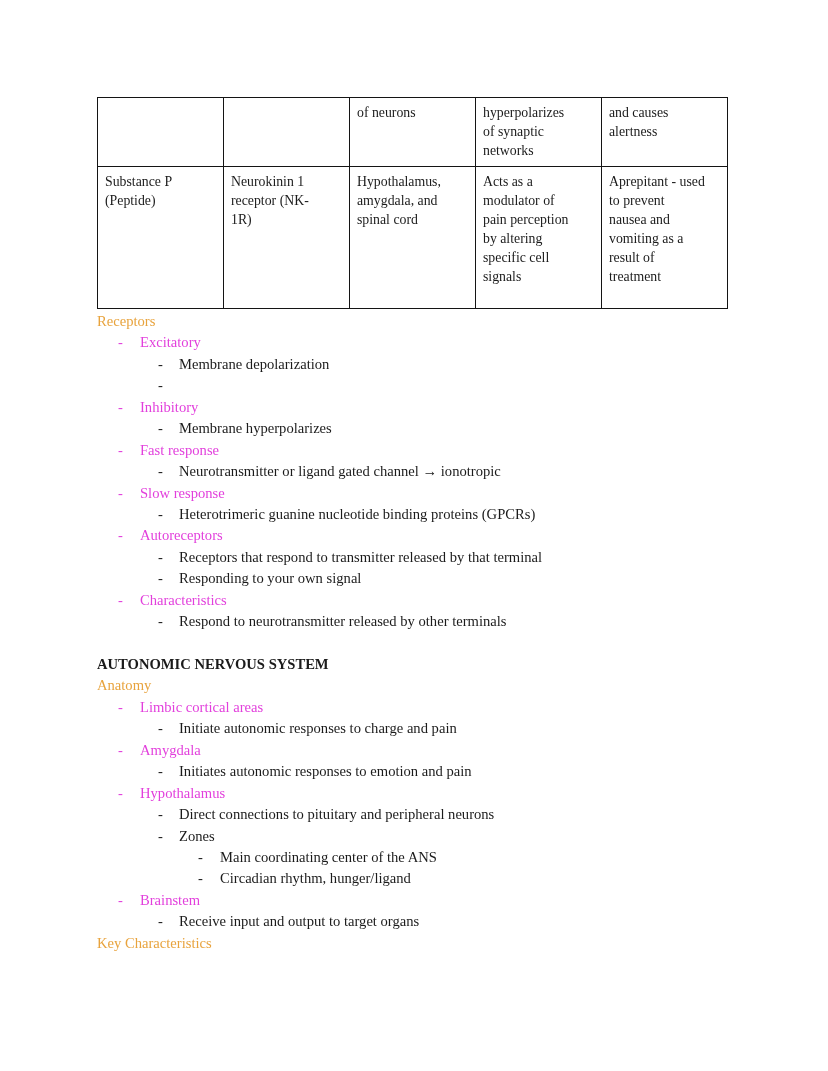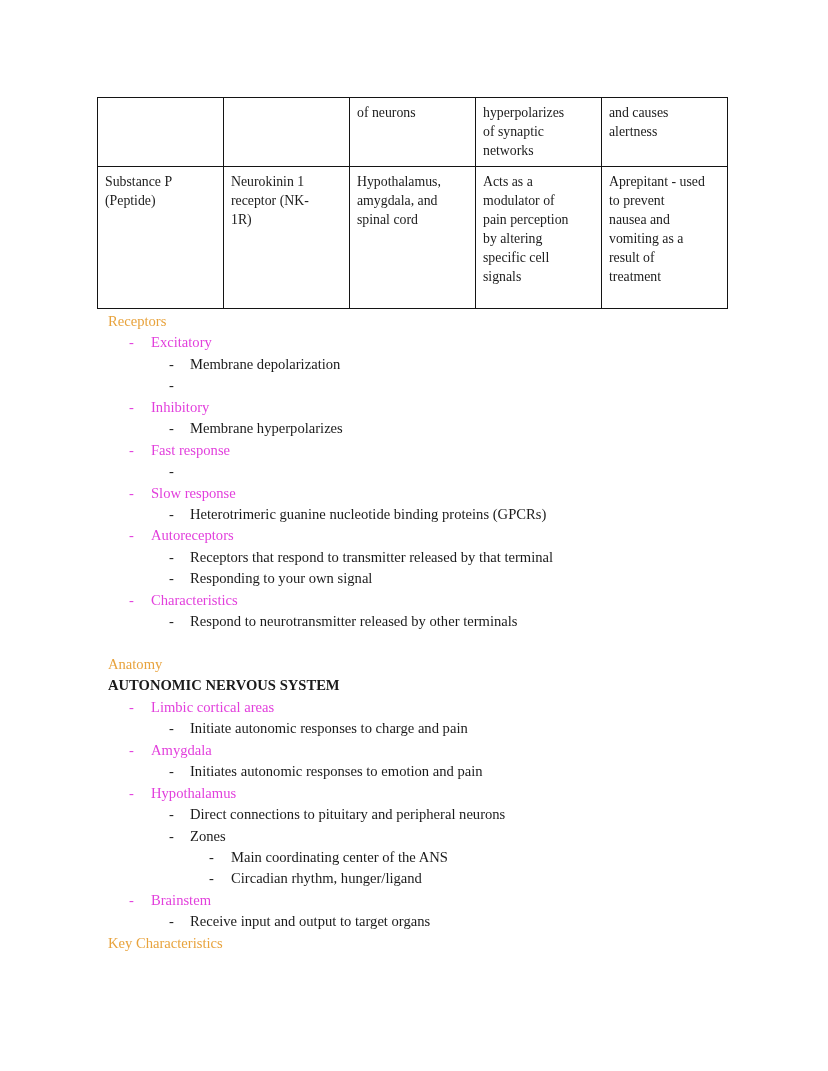--- a/index.html
+++ b/index.html
@@ -17,21 +17,21 @@
   .doc-table td{
     border:1.4px solid #141414;vertical-align:top;
     padding:5px 22px 4px 7px;font-size:13.8px;line-height:19px;
     overflow:hidden;word-wrap:break-word;
   }
   .row-continuation{height:69px;}
   .row-substance-p{height:142px;}
 
   
   .notes{position:absolute;left:97px;top:311px;width:680px;font-size:14.6px;}
-  .ln{display:flex;height:21.45px;line-height:21.45px;white-space:nowrap;margin-left:11px;}
+  .ln{display:flex;height:21.45px;line-height:21.45px;white-space:nowrap;}
   .dash{flex:0 0 auto;}
   .l1 .dash{margin-left:21px;width:22px;}
   .l2 .dash{margin-left:61px;width:21px;}
   .l3 .dash{margin-left:101px;width:22px;}
   .orange{color:#E8A33D;}
   .pink{color:#E23FDC;}
   .bold{font-weight:700;}
   .spacer{height:21.45px;}
 </style>
 </head>
@@ -84,20 +84,21 @@
       <span class="dash">-</span>
       <span class="txt">Membrane hyperpolarizes</span>
     </div>
 
     <div class="ln l1 pink">
       <span class="dash">-</span>
       <span class="txt">Fast response</span>
     </div>
     <div class="ln l2">
       <span class="dash">-</span>
+      <span class="txt">Neurotransmitter or ligand gated channel → ionotropic</span>
     </div>
 
     <div class="ln l1 pink">
       <span class="dash">-</span>
       <span class="txt">Slow response</span>
     </div>
     <div class="ln l2">
       <span class="dash">-</span>
       <span class="txt">Heterotrimeric guanine nucleotide binding proteins (GPCRs)</span>
     </div>
@@ -119,25 +120,25 @@
       <span class="dash">-</span>
       <span class="txt">Characteristics</span>
     </div>
     <div class="ln l2">
       <span class="dash">-</span>
       <span class="txt">Respond to neurotransmitter released by other terminals</span>
     </div>
 
     <div class="spacer"></div>
 
+    <div class="ln l0 bold">
+      <span class="txt">AUTONOMIC NERVOUS SYSTEM</span>
+    </div>
     <div class="ln l0 orange">
       <span class="txt">Anatomy</span>
-    </div>
-    <div class="ln l0 bold">
-      <span class="txt">AUTONOMIC NERVOUS SYSTEM</span>
     </div>
 
     <div class="ln l1 pink">
       <span class="dash">-</span>
       <span class="txt">Limbic cortical areas</span>
     </div>
     <div class="ln l2">
       <span class="dash">-</span>
       <span class="txt">Initiate autonomic responses to charge and pain</span>
     </div>

